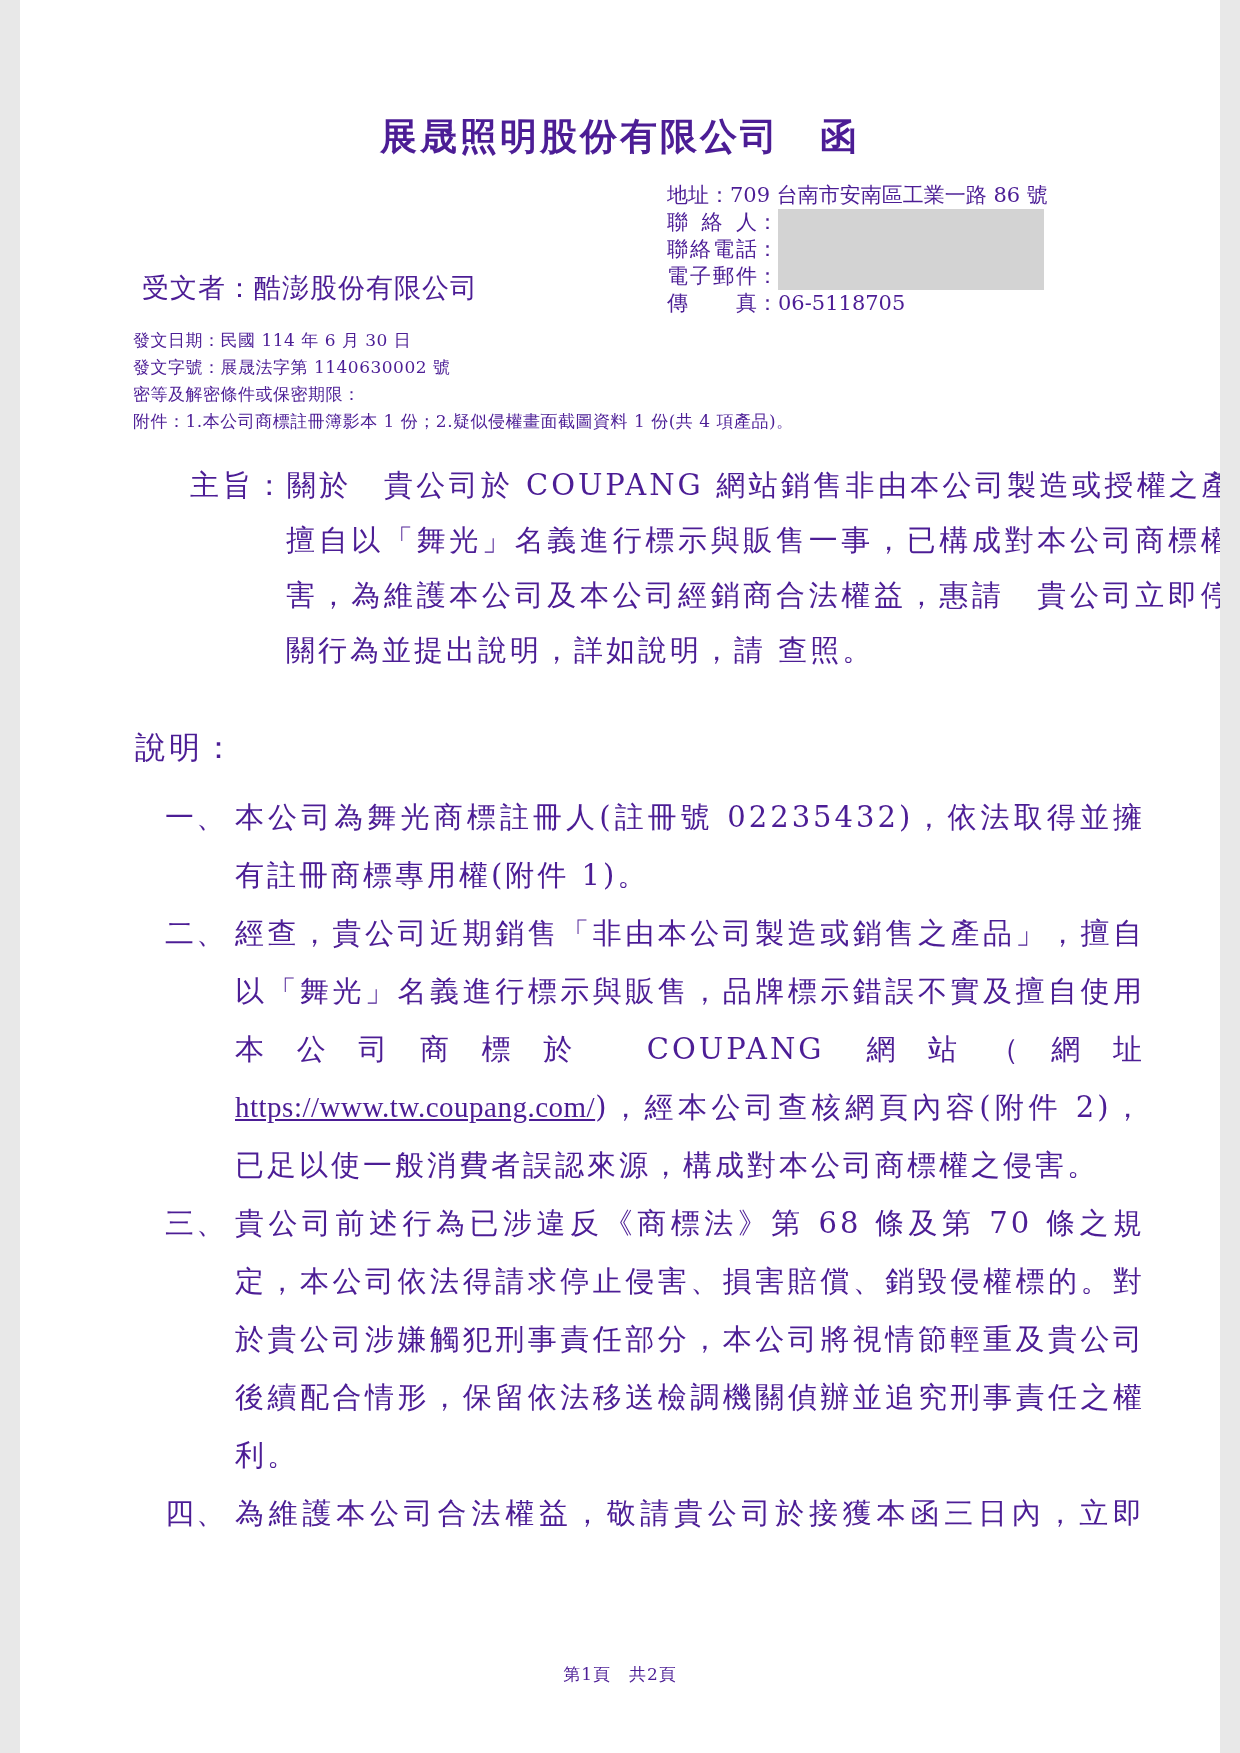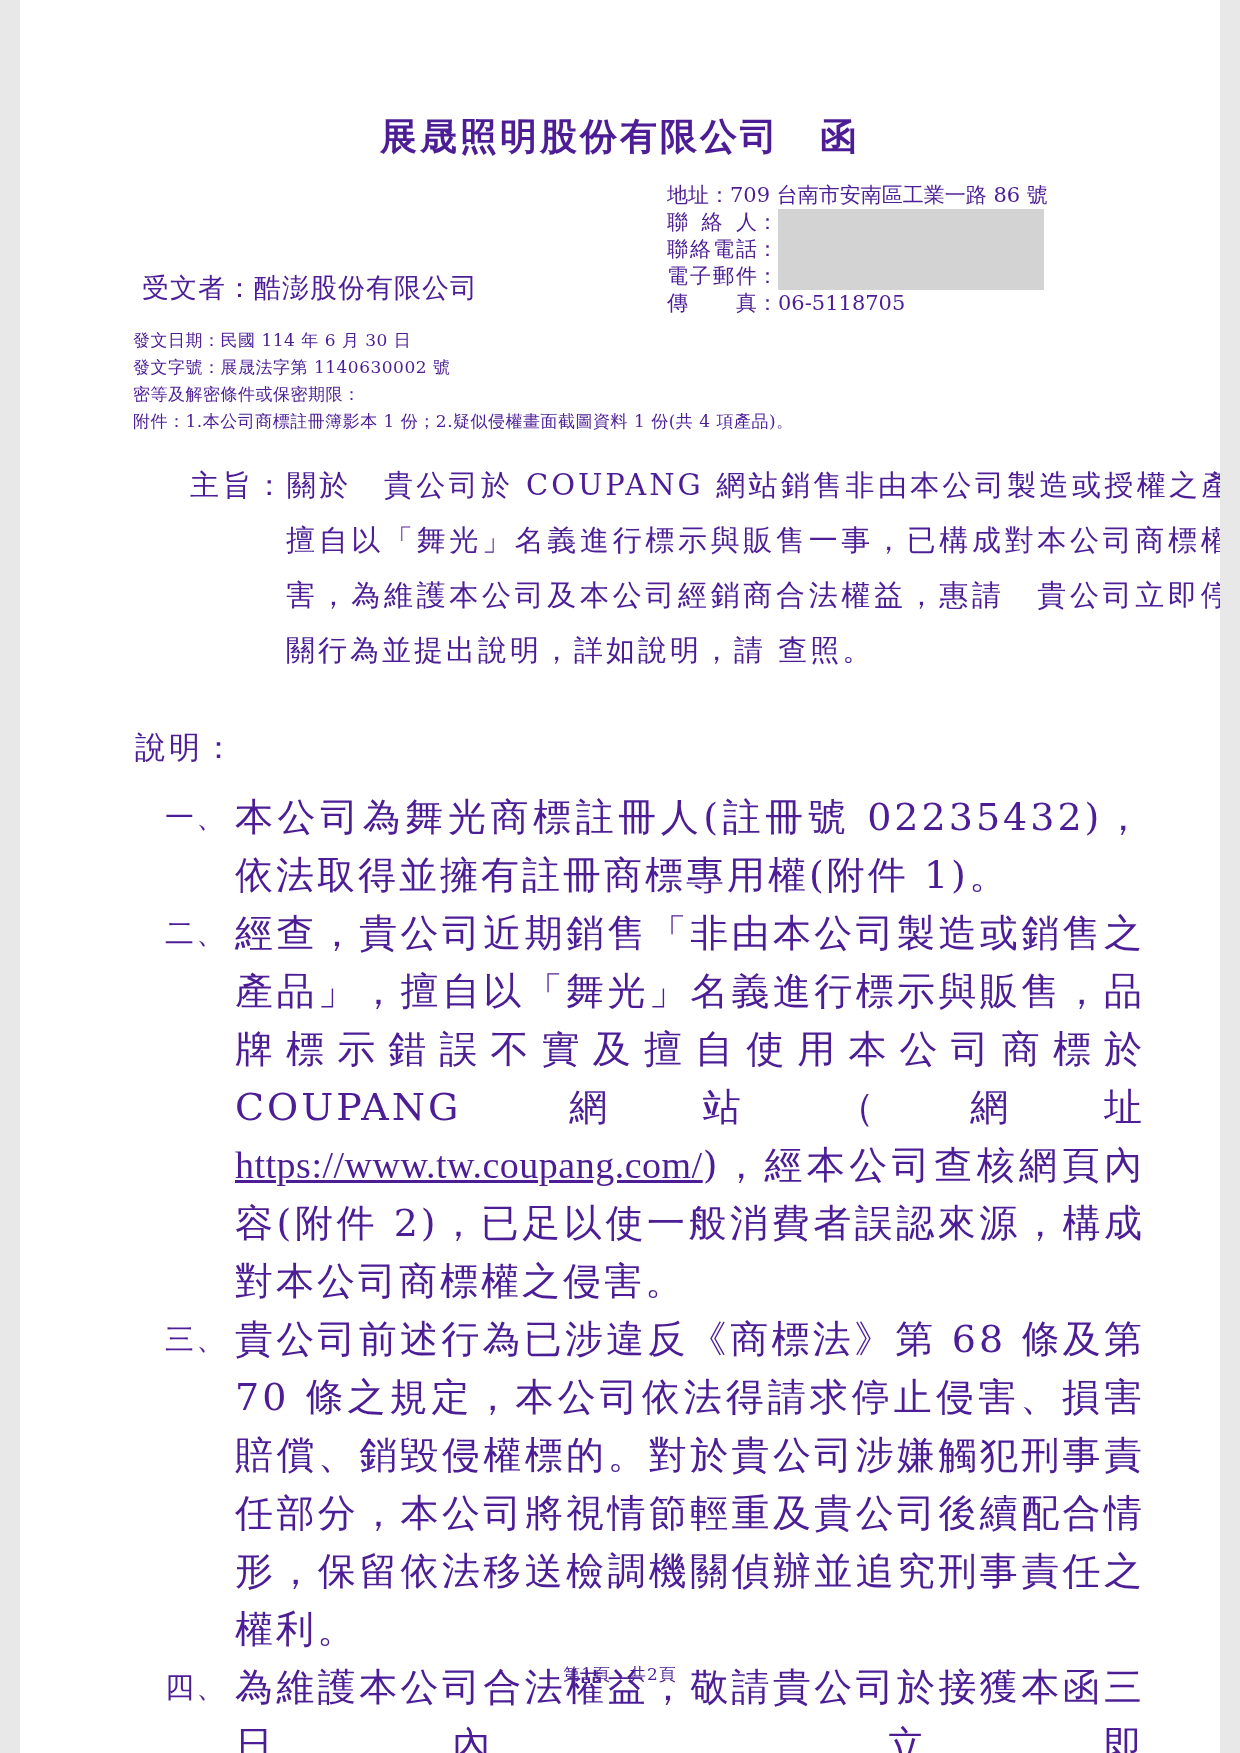--- a/index.html
+++ b/index.html
@@ -54,21 +54,21 @@
   .items{
     position:absolute;left:145px;top:788px;width:980px;
   }
   .item{display:flex;align-items:flex-start;}
   .inum{
     flex:none;width:70px;
     font-size:29px;line-height:58px;letter-spacing:2px;
   }
   .itext{
     flex:1;
-    font-size:38px;line-height:58px;letter-spacing:3px;
+    font-size:29px;line-height:58px;letter-spacing:3px;
     text-align:justify;
   }
   .justify-last{text-align-last:justify;}
   .url{
     text-decoration:underline;letter-spacing:0.5px;
     white-space:nowrap;
     font-family:"Liberation Serif","DejaVu Serif",serif;
   }
   .footer{
     position:absolute;top:1663px;left:0;right:0;

